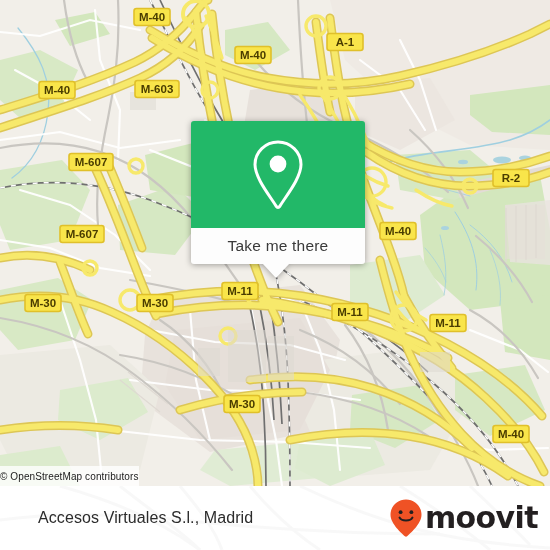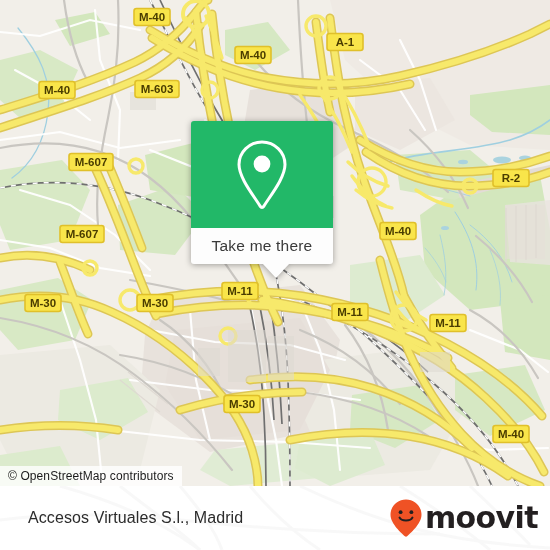--- a/index.html
+++ b/index.html
@@ -31,36 +31,36 @@
     background: #f2efe9;
   }
   #map-svg { display: block; }
 
   
   #attribution-bar {
     position: absolute;
     left: 0;
     top: 466px;
     height: 20px;
-    padding: 0 8px;
+    padding: 0 0;
     display: flex;
     align-items: center;
     background: rgba(255,255,255,0.80);
-    font-size: 12px;
+    font-size: 10px;
     color: #1b1b1b;
     letter-spacing: 0.1px;
     z-index: 6;
   }
 
   
   #popup {
     position: absolute;
     left: 191px;
     top: 121px;
-    width: 142px;
+    width: 174px;
     z-index: 8;
     filter: drop-shadow(0 1px 3px rgba(0,0,0,0.35));
   }
   #popup-image {
     height: 107px;
     background: #22b868;
     display: flex;
     align-items: center;
     justify-content: center;
     border-top-left-radius: 3px;
@@ -101,21 +101,21 @@
     z-index: 10;
   }
   #footer-watermark {
     position: absolute;
     left: 0; top: -486px;
     opacity: 0.045;
     pointer-events: none;
   }
   #footer-title {
     position: absolute;
-    left: 28px;
+    left: 38px;
     top: 50%;
     transform: translateY(-50%);
     font-size: 16px;
     color: #2b2b2b;
     letter-spacing: 0.1px;
     white-space: nowrap;
   }
   #brand-logo {
     position: absolute;
     right: 12px;

